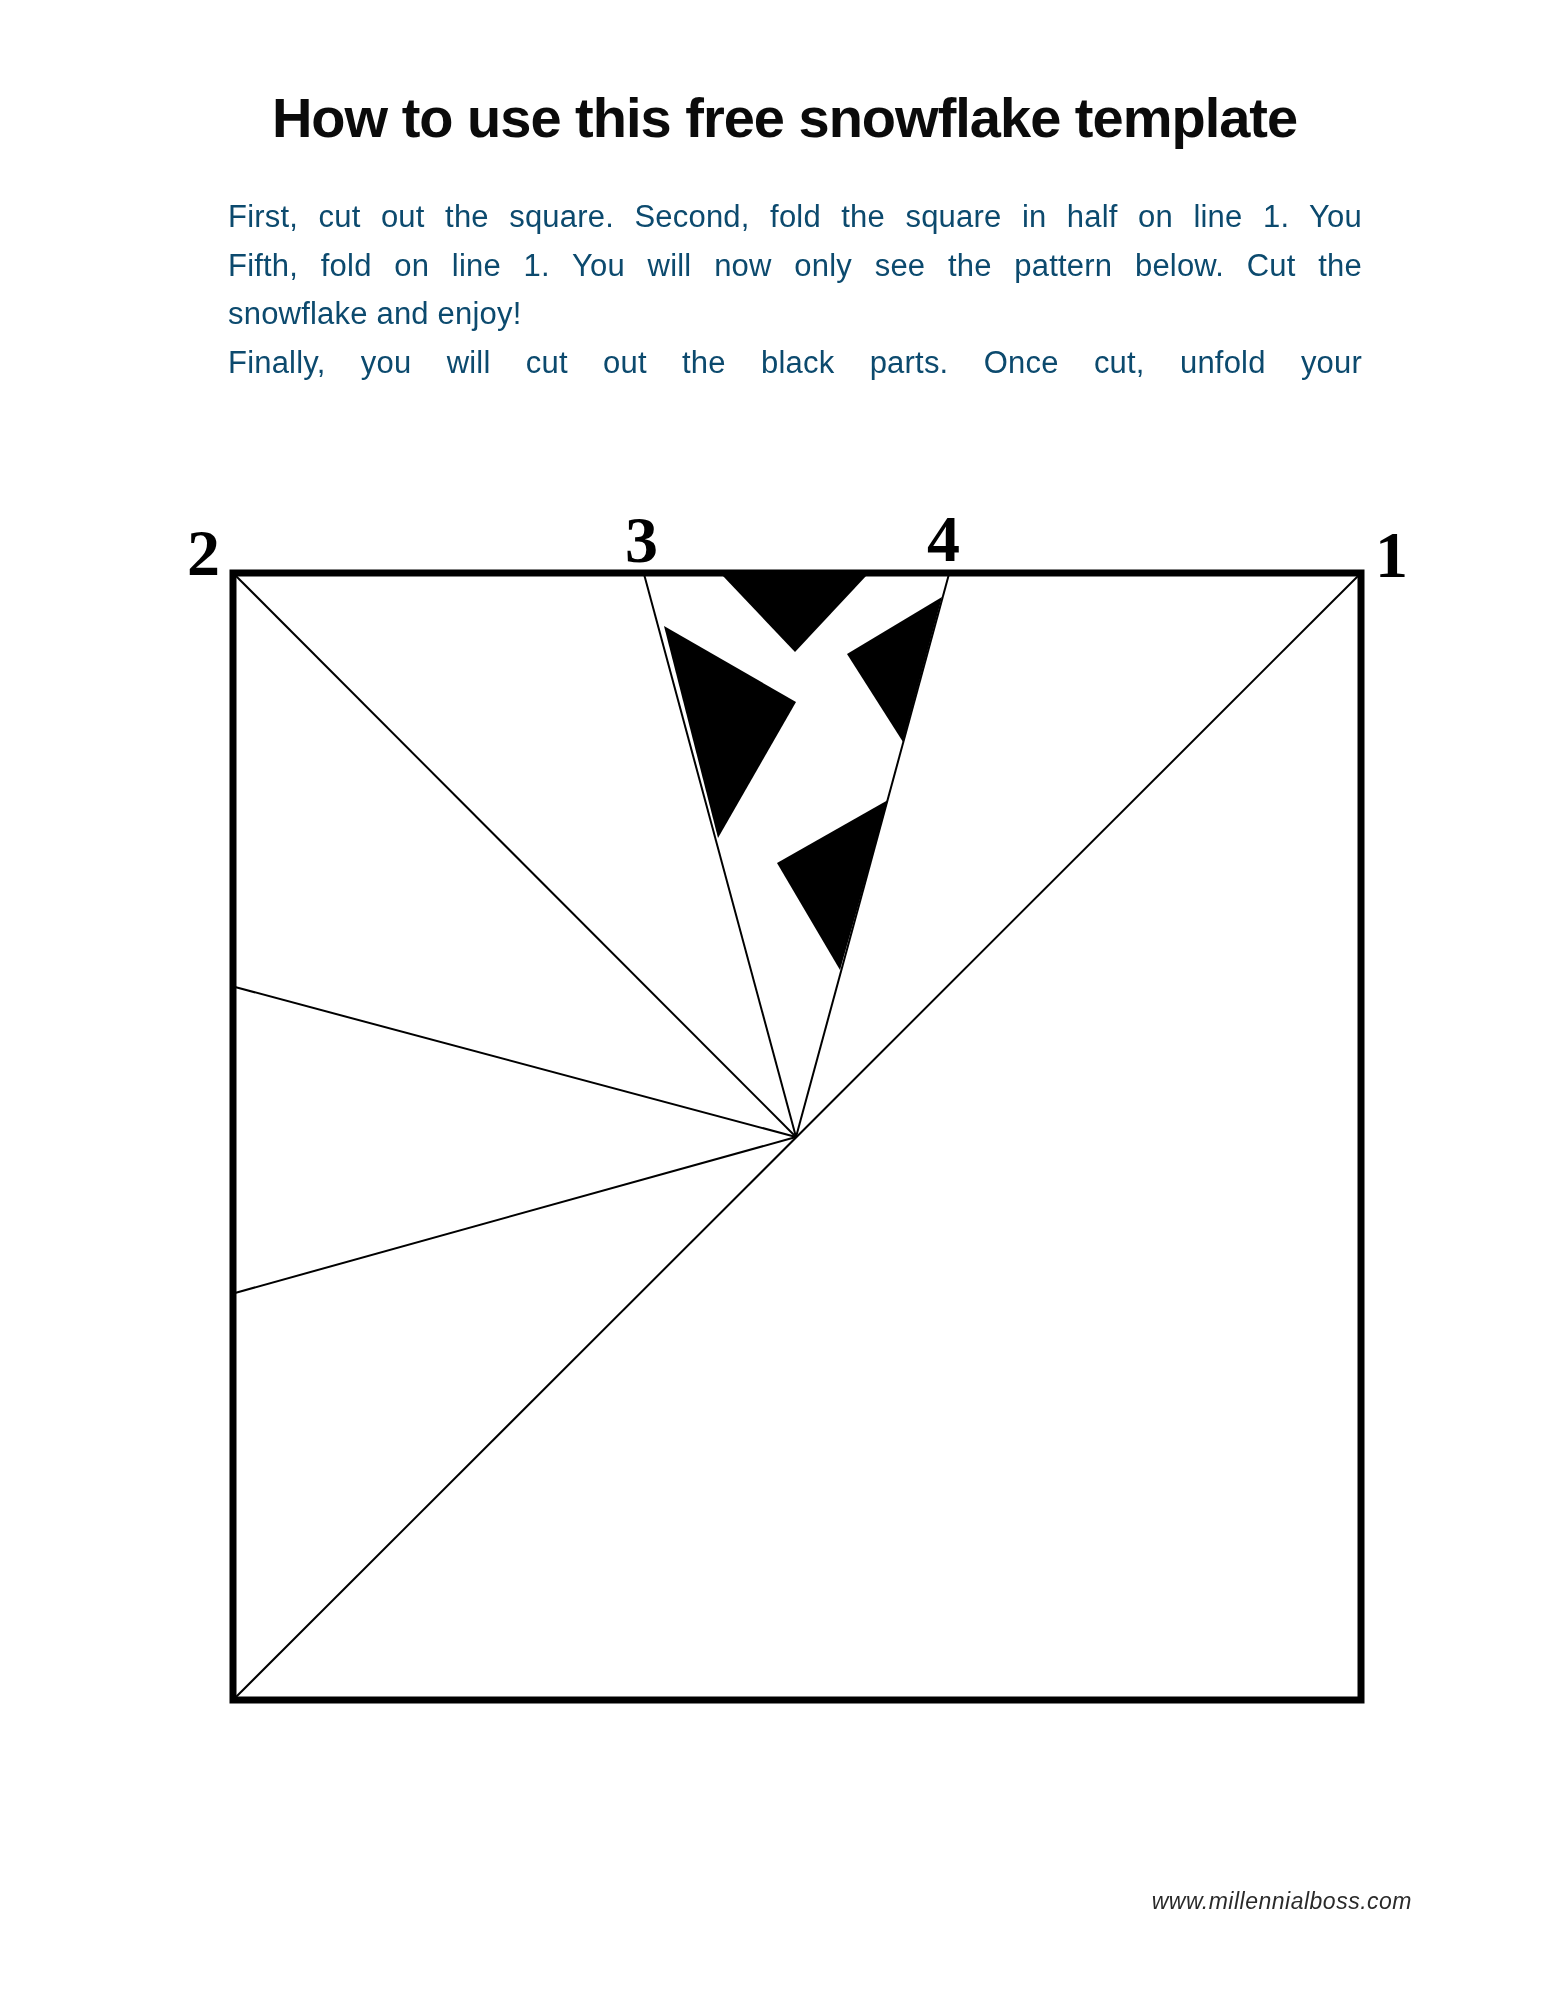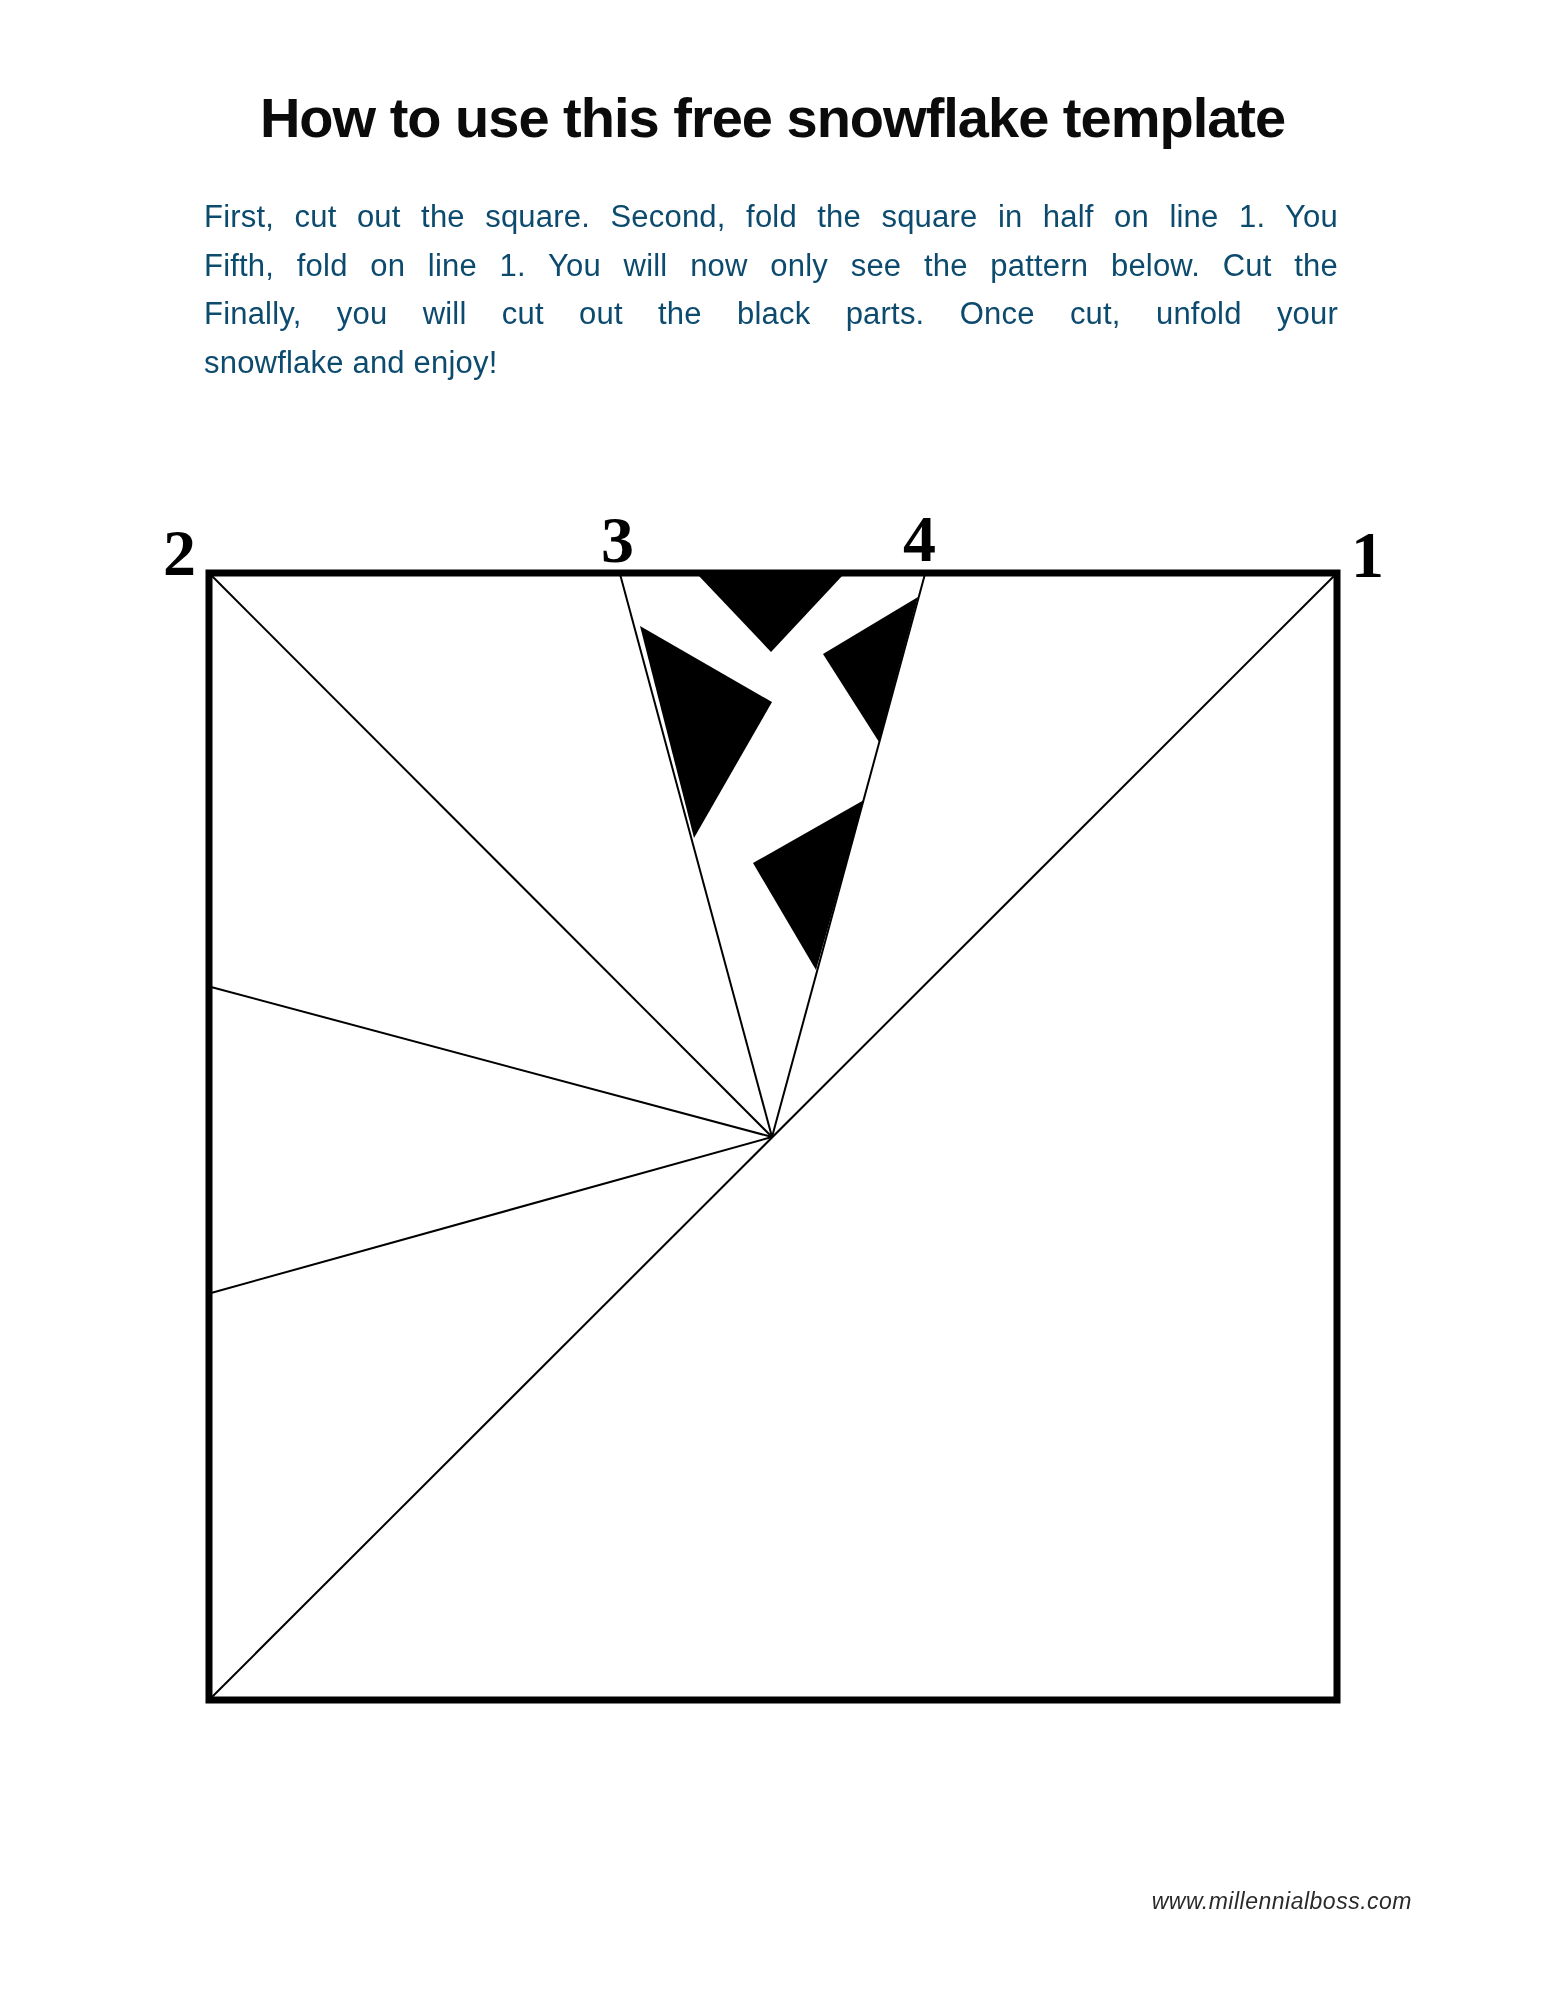--- a/index.html
+++ b/index.html
@@ -6,21 +6,21 @@
   html, body { margin: 0; padding: 0; }
   body {
     width: 1545px;
     height: 2000px;
     background: #ffffff;
     position: relative;
     font-family: "Liberation Sans", sans-serif;
     color: #000;
     overflow: hidden;
   }
-  .page { position: absolute; inset: 0; }
+  .page { position: absolute; inset: 0; margin-left: 24px; }
   .title {
     position: absolute;
     top: 86px;
     left: 0;
     right: 0;
     margin: 0;
     text-align: center;
     font-size: 56px;
     line-height: 64px;
     font-weight: 700;
@@ -66,22 +66,22 @@
 </head>
 <body>
 
 <div class="page">
 
   <h1 class="title">How to use this free snowflake template</h1>
 
   <div class="instructions">
     <div class="iline just">First, cut out the square. Second, fold the square in half on line 1. You</div>
     <div class="iline just">Fifth, fold on line 1. You will now only see the pattern below. Cut the</div>
+    <div class="iline">snowflake and enjoy!</div>
     <div class="iline just">Finally, you will cut out the black parts. Once cut, unfold your</div>
-    <div class="iline">snowflake and enjoy!</div>
   </div>
 
   <svg class="diagram" viewBox="0 0 1545 2000" xmlns="http://www.w3.org/2000/svg">
 
     <rect x="209" y="573" width="1128" height="1127" fill="none" stroke="#000000" stroke-width="7"></rect>
 
     <line x1="1335" y1="575" x2="211" y2="1698" stroke="#000000" stroke-width="2"></line>
 
     <line x1="211" y1="575" x2="772" y2="1137" stroke="#000000" stroke-width="2"></line>
 

